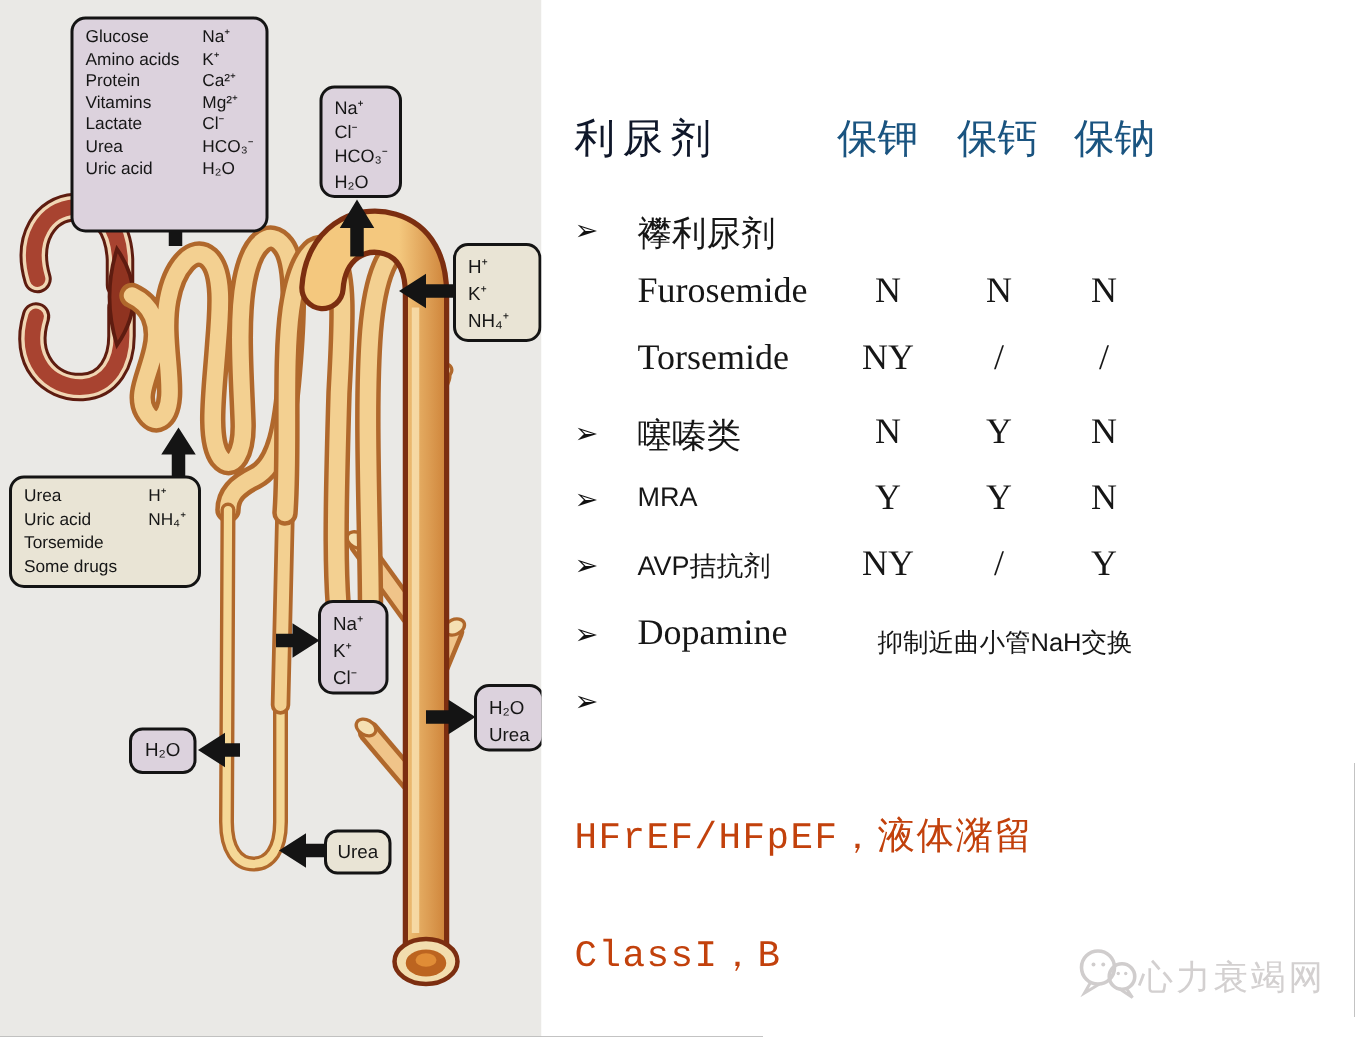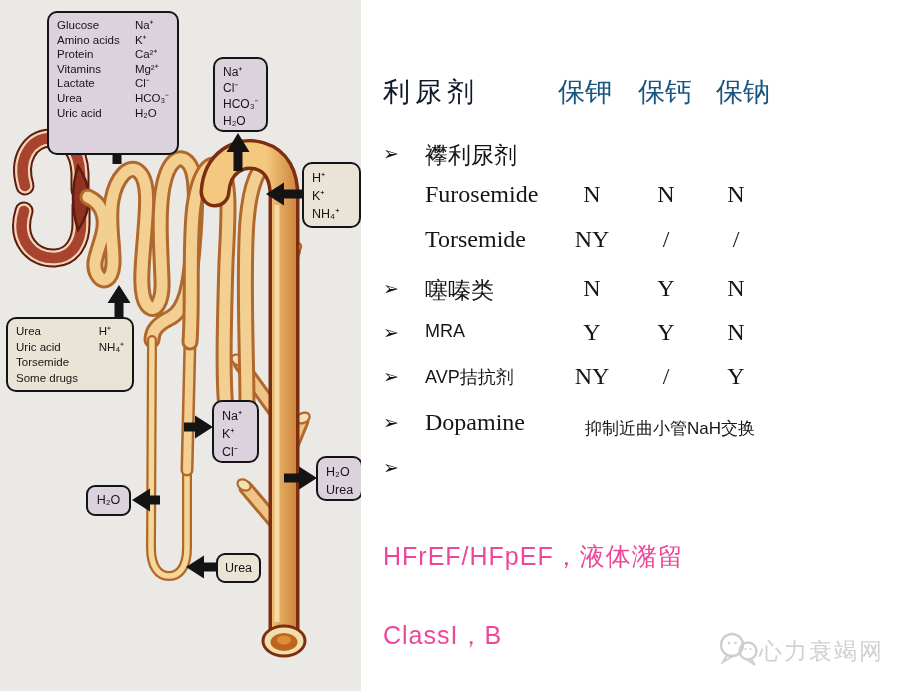--- a/index.html
+++ b/index.html
@@ -22,22 +22,22 @@
   .row{position:absolute;left:0;width:100%;height:34px;}
   .row .bl{position:absolute;left:22px;top:2px;font-size:19px;color:#111;}
   .row .lab{position:absolute;left:64px;top:0;}
   .lab.zh{font-size:23px;font-family:"Liberation Sans",sans-serif;}
   .lab.en{font-size:24px;font-family:"Liberation Serif",serif;}
   .lab.mx{font-size:18px;top:2px;font-family:Liberation Sans, sans-serif;}
   .row .val{position:absolute;top:0;width:70px;text-align:center;font-size:24px;
             font-family:"Liberation Serif",serif;}
   .v1{left:196px}.v2{left:270px}.v3{left:340px}
   .row .note{position:absolute;left:224px;top:8px;font-size:17px;}
-  .footer-line{position:absolute;left:22px;font-size:25px;color:#ec4899;
-               font-family:Liberation Sans, sans-serif;letter-spacing:1px;}
+  .footer-line{position:absolute;left:22px;font-size:25px;color:#c2410c;
+               font-family:Liberation Mono, monospace;letter-spacing:1px;}
   .wm-text{position:absolute;left:398px;top:636px;font-size:23px;color:#d3d0d0;letter-spacing:2px;}
   .wm-logo{position:absolute;left:358px;top:630px;}
 </style>
 </head>
 <body>
 
 <div class="stage">
 
   <div class="left-panel">
     <svg width="361" height="691" viewBox="0 0 361 691">

